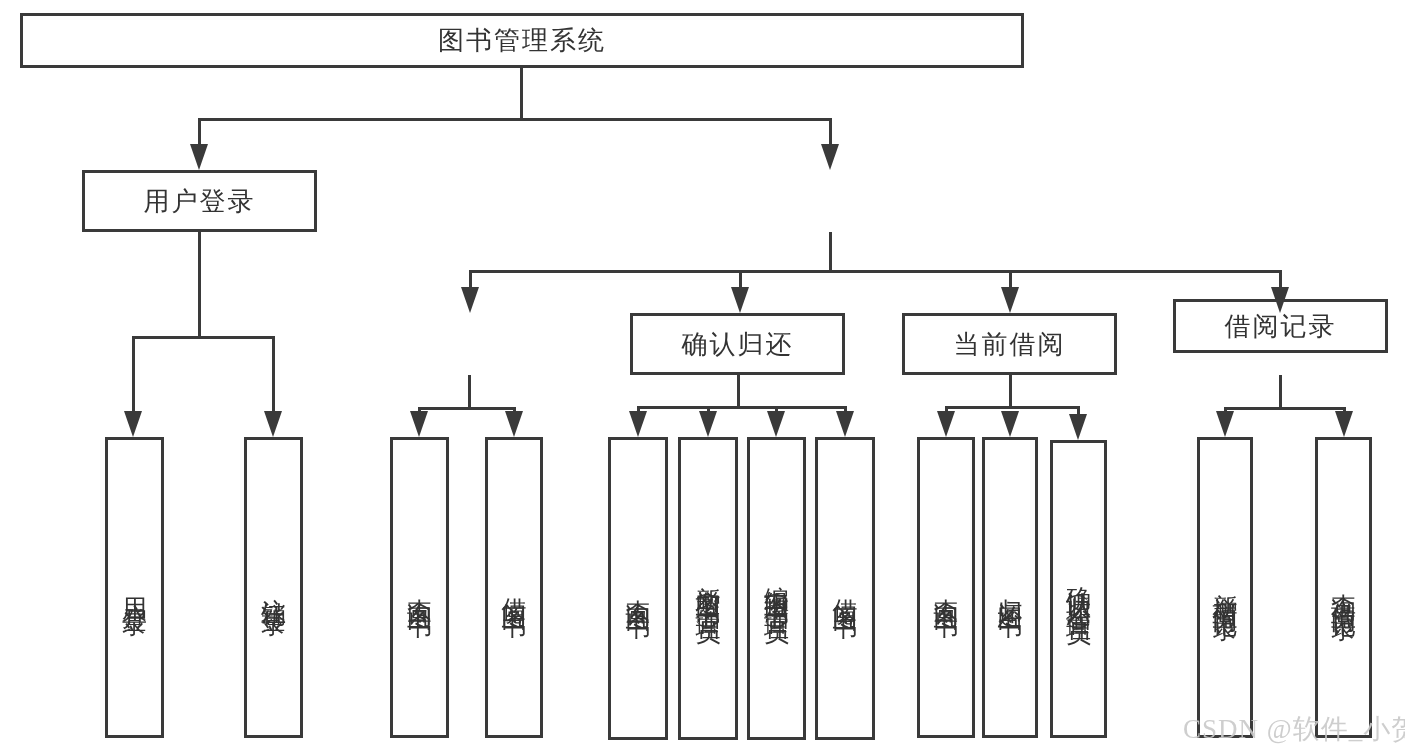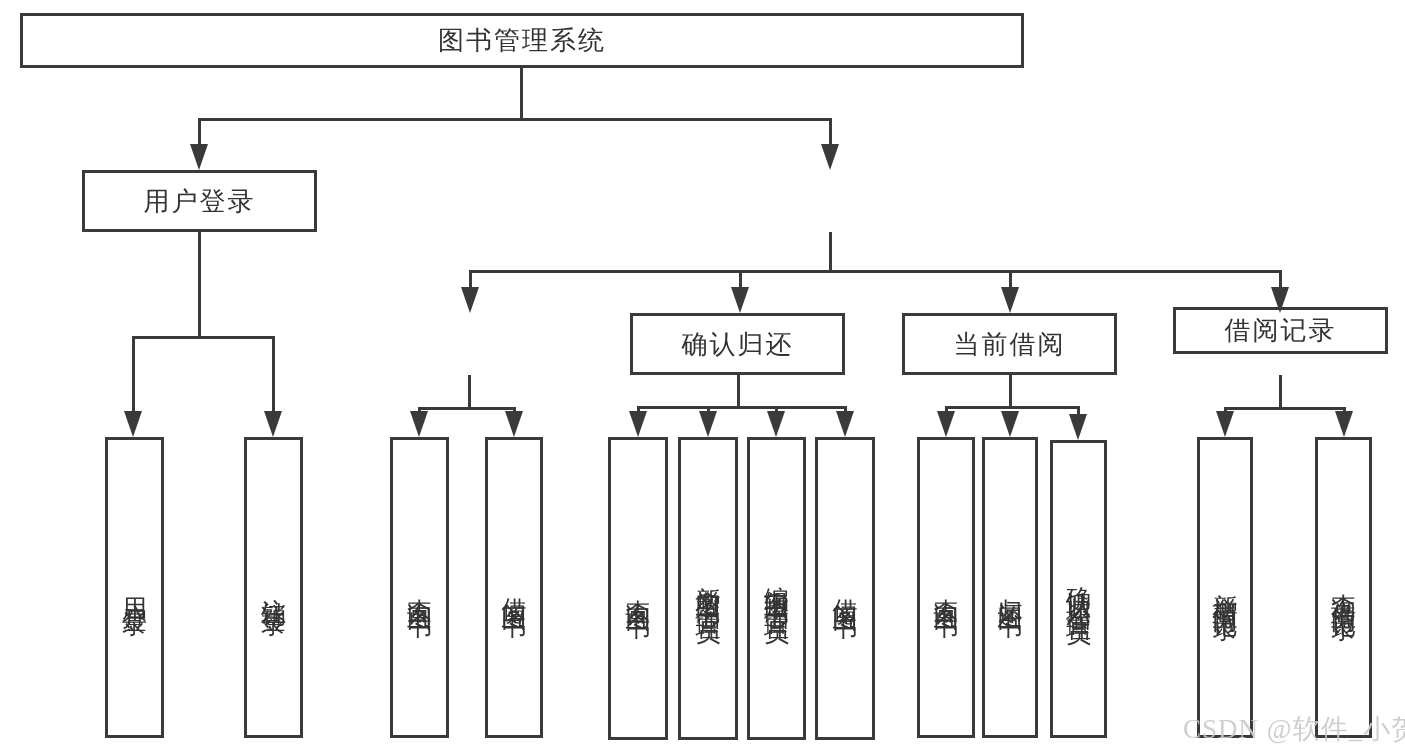--- a/index.html
+++ b/index.html
@@ -62,21 +62,21 @@
   <div class="node" style="left:20px;top:13px;width:1004px;height:55px">图书管理系统</div>
 
   <div class="node" style="left:82px;top:170px;width:235px;height:62px">用户登录</div>
 
 
 
   <div class="node" style="left:630px;top:313px;width:215px;height:62px">确认归还</div>
 
   <div class="node" style="left:902px;top:313px;width:215px;height:62px">当前借阅</div>
 
-  <div class="node" style="left:1173px;top:307px;width:215px;height:47px">借阅记录</div>
+  <div class="node" style="left:1173px;top:299px;width:215px;height:54px">借阅记录</div>
 
   <div class="node leaf" style="left:105px;top:437px;width:59px;height:301px">用户登录</div>
 
   <div class="node leaf" style="left:244px;top:437px;width:59px;height:301px">注销登录</div>
 
   <div class="node leaf" style="left:390px;top:437px;width:59px;height:301px">查询图书</div>
 
   <div class="node leaf" style="left:485px;top:437px;width:58px;height:301px">借阅图书</div>
 
   <div class="node leaf" style="left:608px;top:437px;width:60px;height:303px">查询图书</div>

